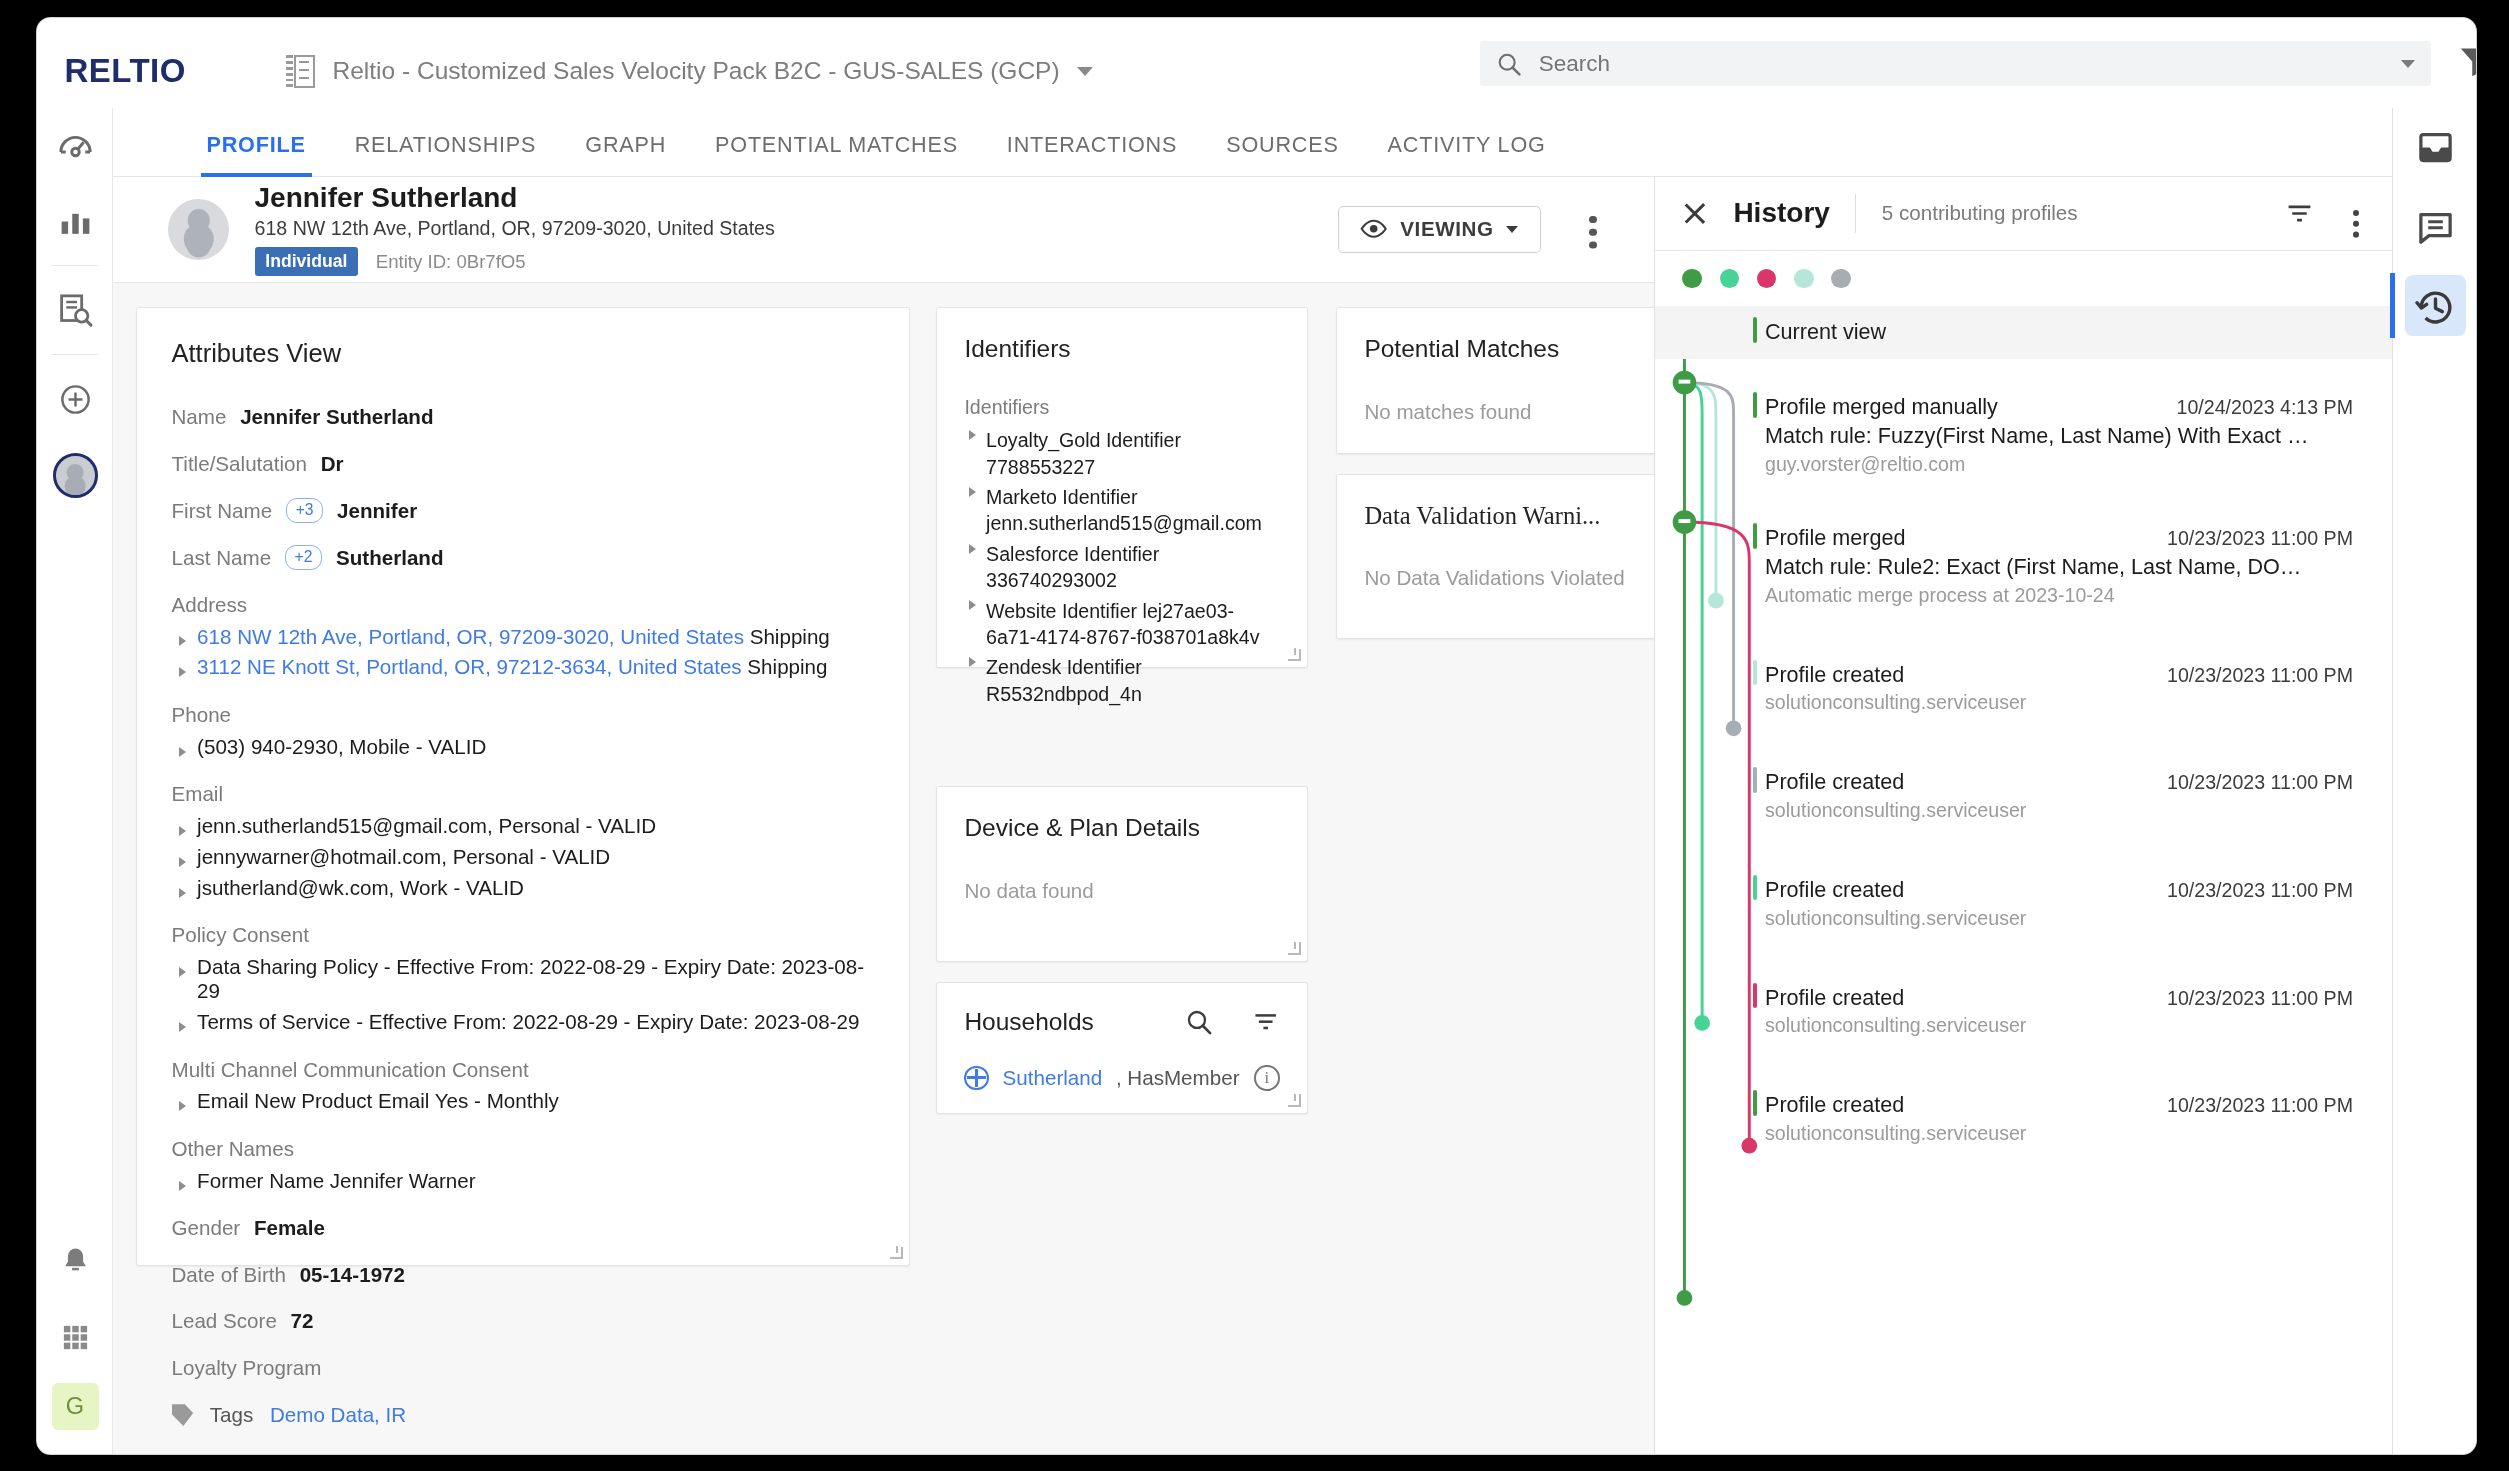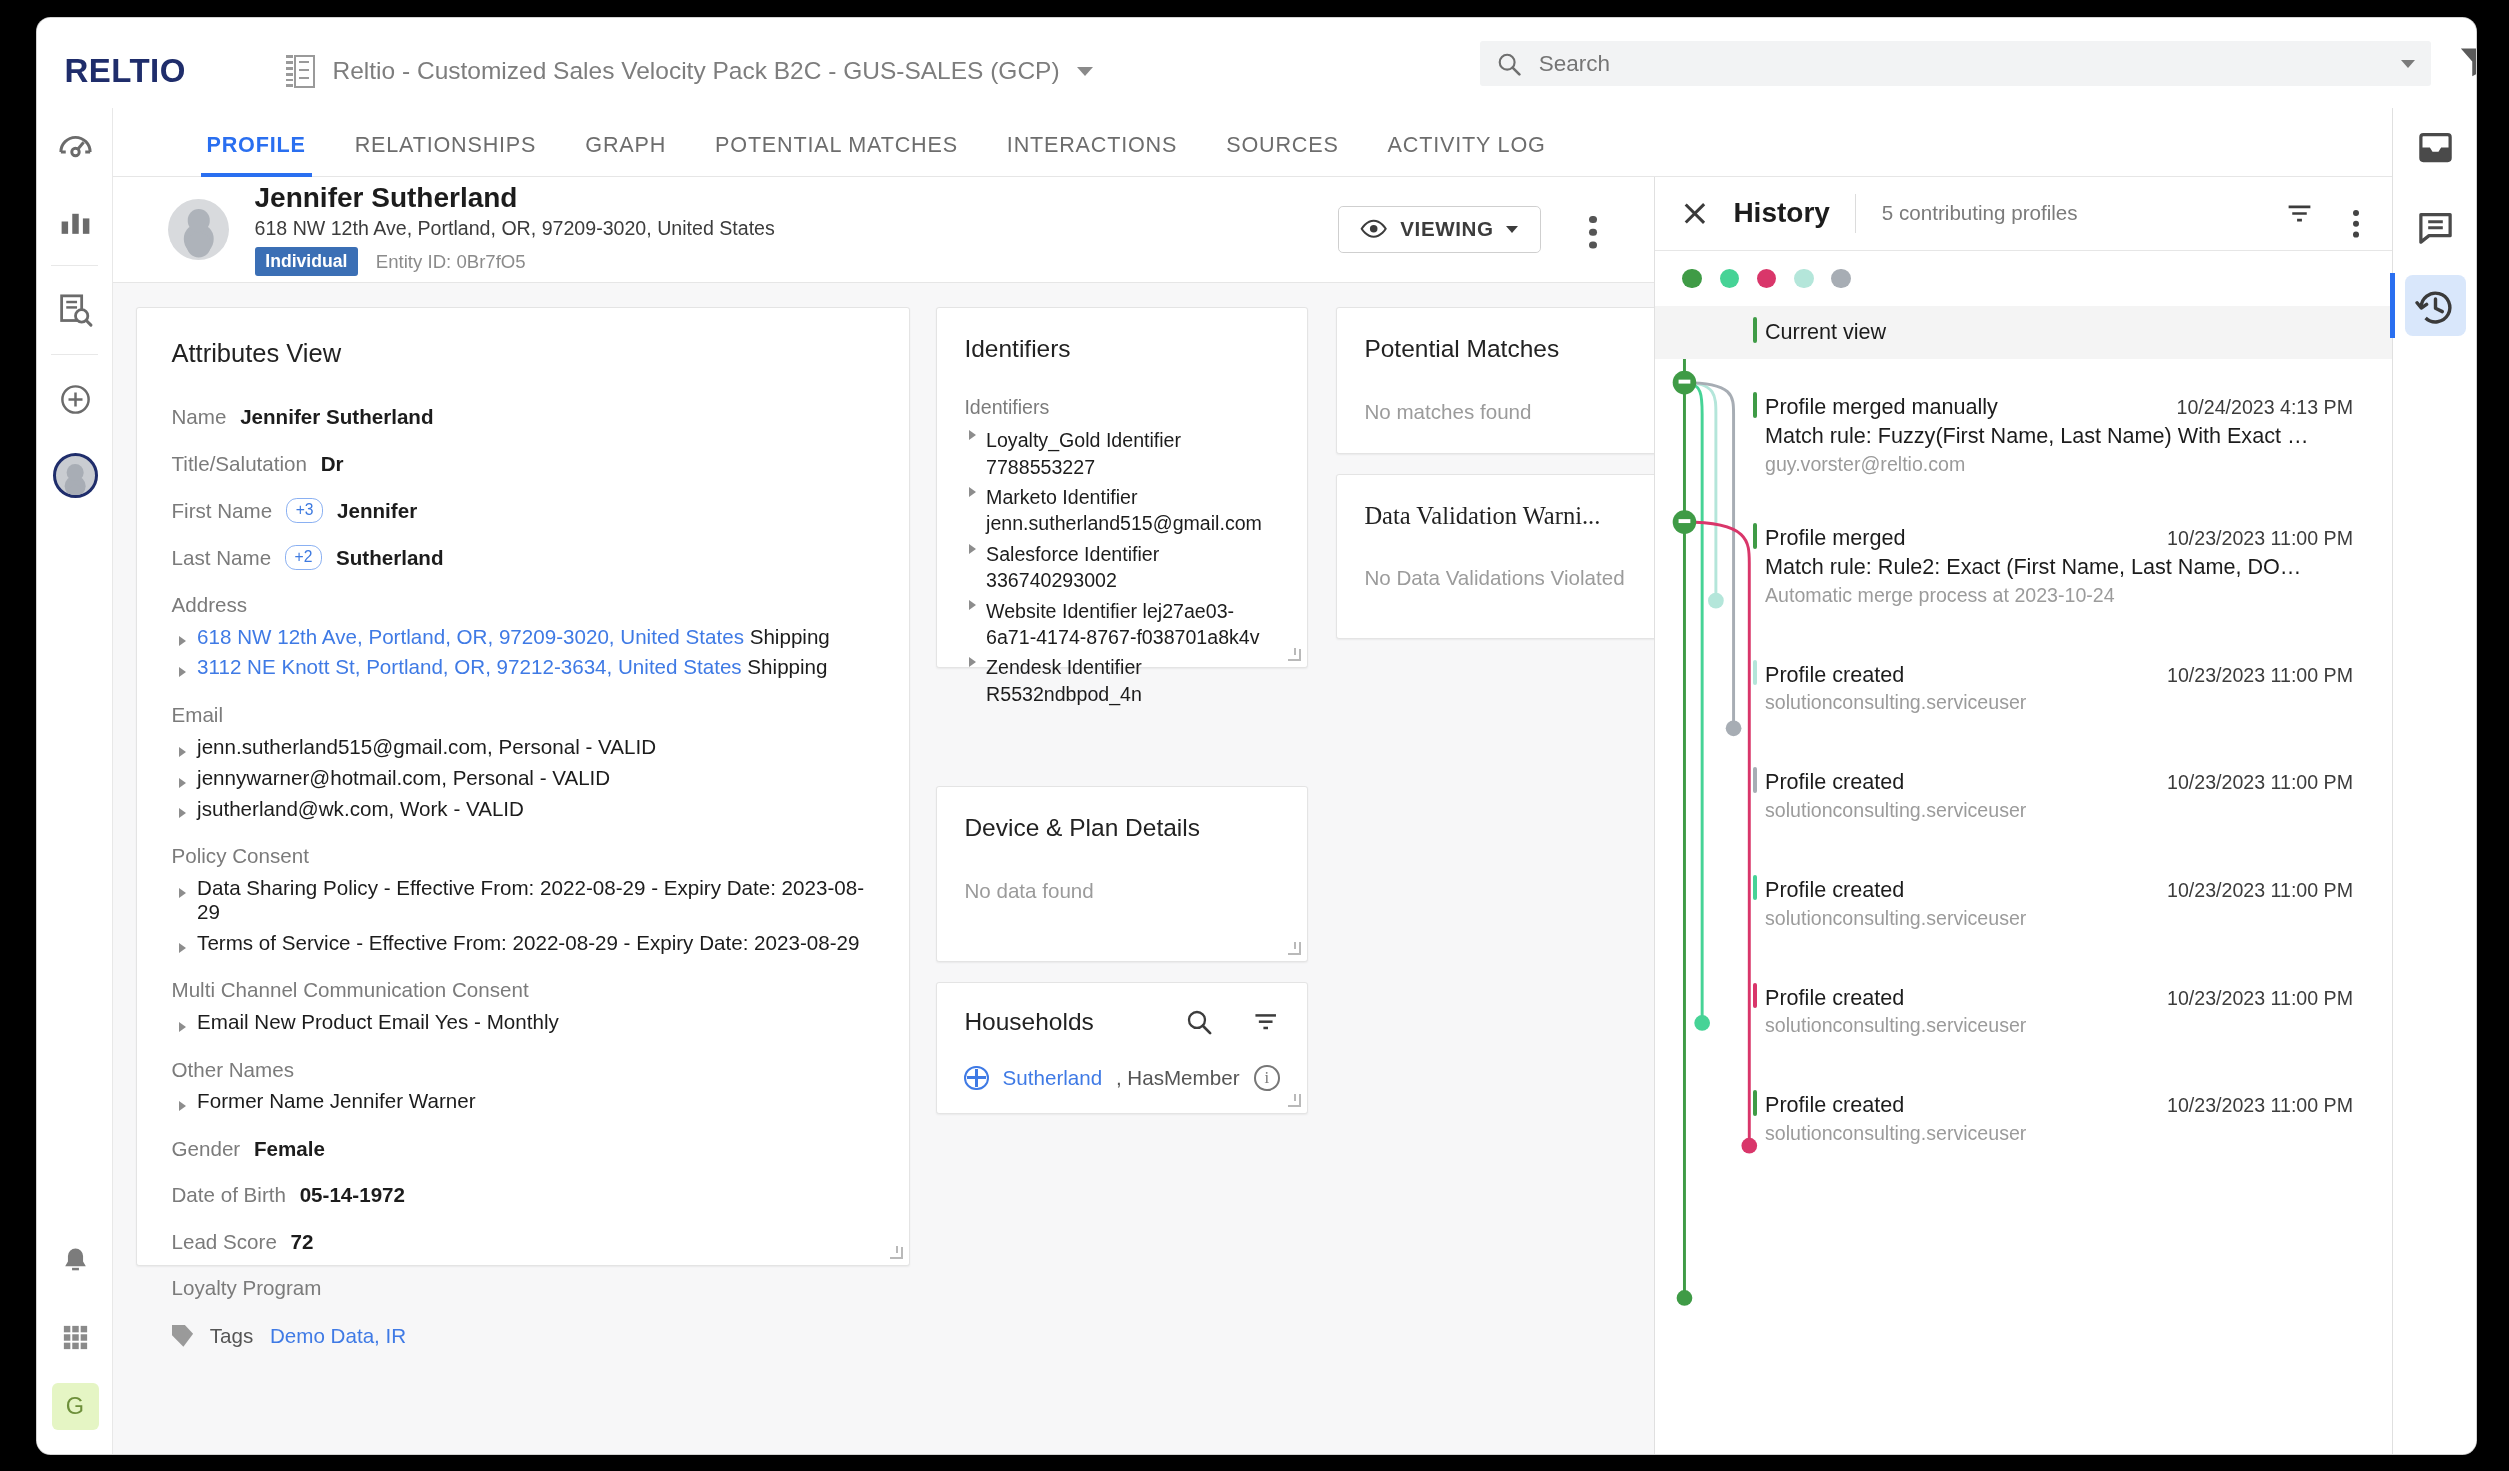--- a/index.html
+++ b/index.html
@@ -421,20 +421,27 @@
         <div class="attr-item">
           <span class="tri"></span>
           <span class="attr-item-text"><span class="lnk">618 NW 12th Ave, Portland, OR, 97209-3020, United States</span><span> Shipping</span></span>
         </div>
         <div class="attr-item">
           <span class="tri"></span>
           <span class="attr-item-text"><span class="lnk">3112 NE Knott St, Portland, OR, 97212-3634, United States</span><span> Shipping</span></span>
         </div>
       </div>
 
+      <div class="attr-group">
+        <span class="attr-label">Phone</span>
+        <div class="attr-item">
+          <span class="tri"></span>
+          <span class="attr-item-text">(503) 940-2930, Mobile - VALID</span>
+        </div>
+      </div>
 
       <div class="attr-group">
         <span class="attr-label">Email</span>
         <div class="attr-item">
           <span class="tri"></span>
           <span class="attr-item-text">jenn.sutherland515@gmail.com, Personal - VALID</span>
         </div>
         <div class="attr-item">
           <span class="tri"></span>
           <span class="attr-item-text">jennywarner@hotmail.com, Personal - VALID</span>

